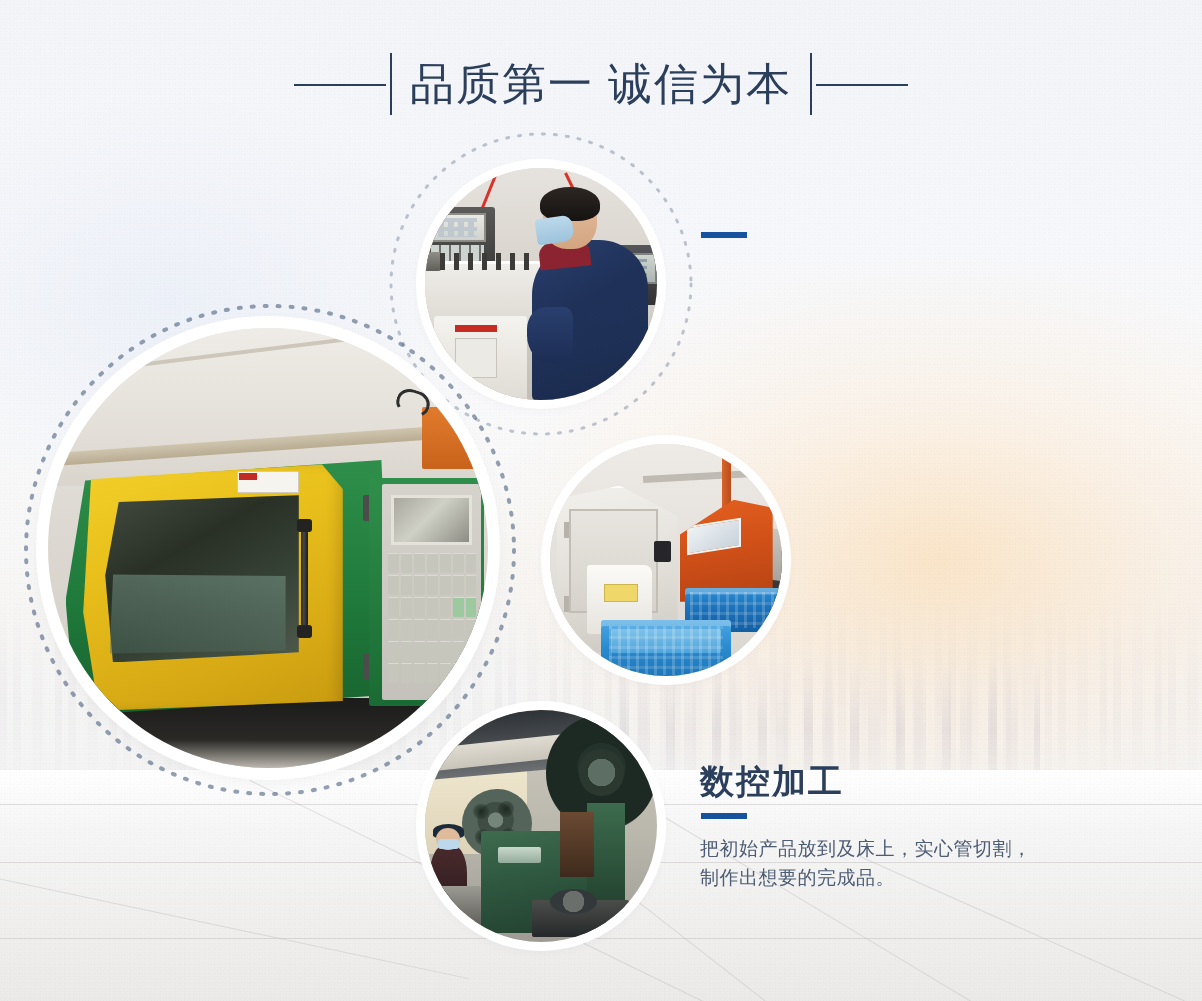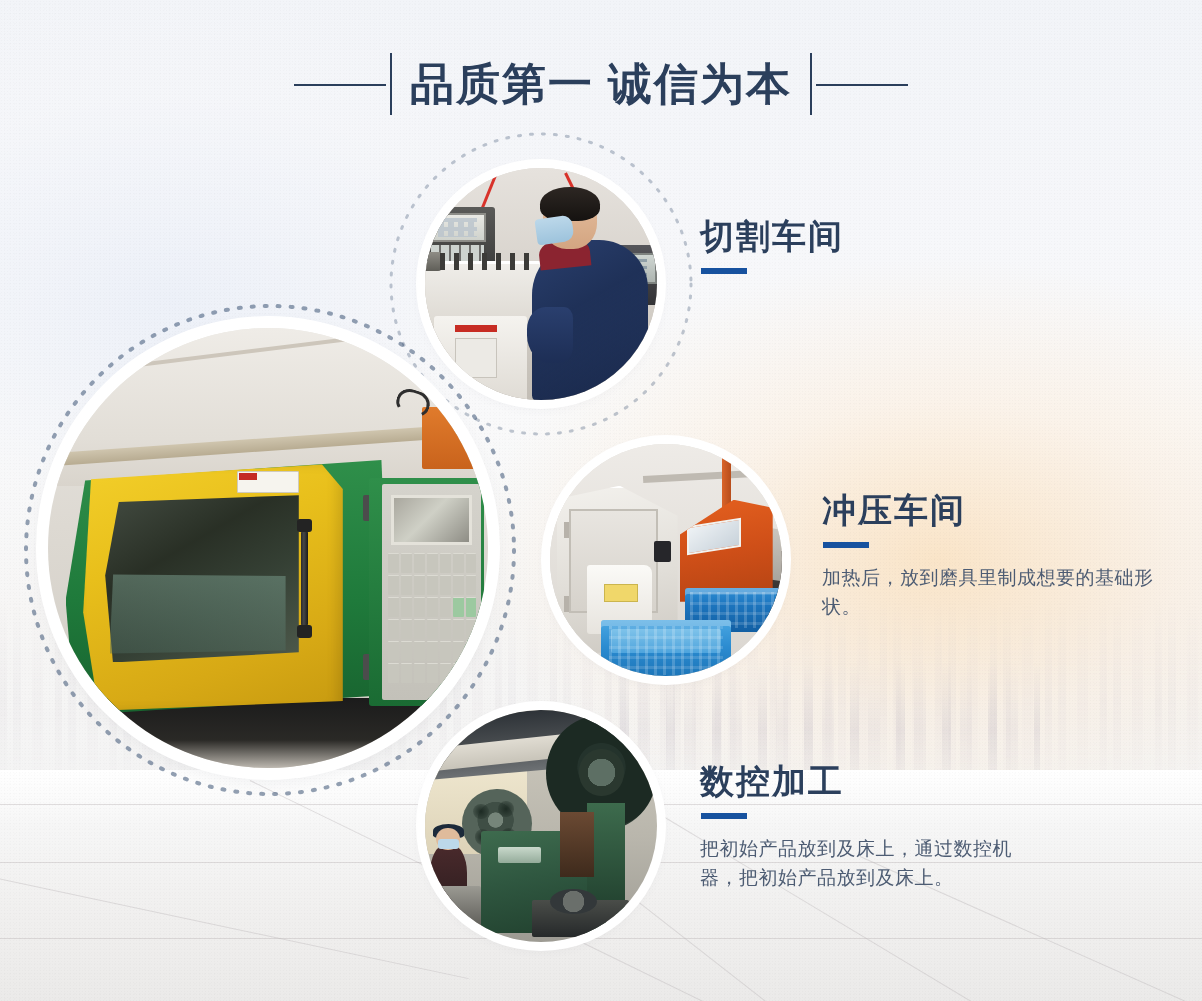--- a/index.html
+++ b/index.html
@@ -70,21 +70,21 @@
     background-size:3px 3px, 5px 5px;
     background-position:0 0, 2px 1px;
   }
 
   
   .title-wrap {
     position:absolute; left:0; right:0; top:46px; height:76px;
     display:flex; align-items:center; justify-content:center; gap:0;
   }
   .title-text {
-    font-size:44px; font-weight:bold; color:#2b3f5c;
+    font-size:44px; font-weight:normal; color:#2b3f5c;
     letter-spacing:2px; line-height:1; white-space:nowrap;
     padding:0 18px;
   }
   .deco { position:relative; width:70px; height:62px; }
   .deco .v { position:absolute; top:0; bottom:0; width:2px; background:#2b3f5c; }
   .deco .h { position:absolute; top:50%; height:2px; background:#2b3f5c; }
   .deco.left  .v { right:0; }
   .deco.left  .h { left:-28px; right:6px; }
   .deco.right .v { left:0; }
   .deco.right .h { left:6px; right:-28px; }
@@ -588,29 +588,23 @@
           <div class="logo"></div>
         </div>
       <div class="column"></div>
       <div class="ram"></div>
       <div class="bed"></div>
       <div class="die"></div>
     </div>
   </div>
 
   <div class="block" id="b1">
-    <h3>切割车间</h3>
     <div class="bar"></div>
   </div>
 
-  <div class="block" id="b2">
-    <h3>冲压车间</h3>
-    <div class="bar"></div>
-    <p>加热后，放到磨具里制成想要的基础形状。</p>
-  </div>
 
   <div class="block" id="b3">
     <h3>数控加工</h3>
     <div class="bar"></div>
-    <p>把初始产品放到及床上，通过数控机器，把初始产品放到及床上。</p>
+    <p>把初始产品放到及床上，实心管切割，制作出想要的完成品。</p>
   </div>
 
 </div>
 
 </body></html>

